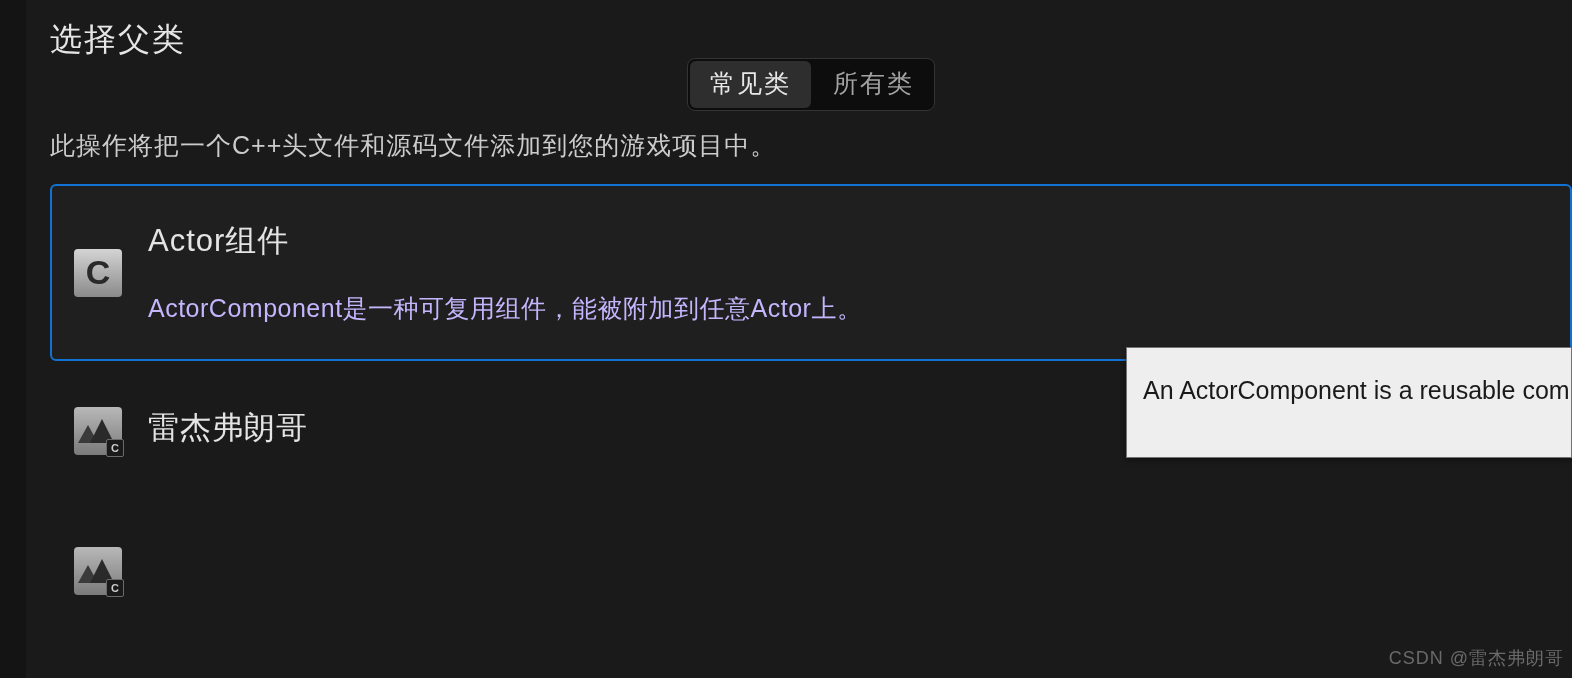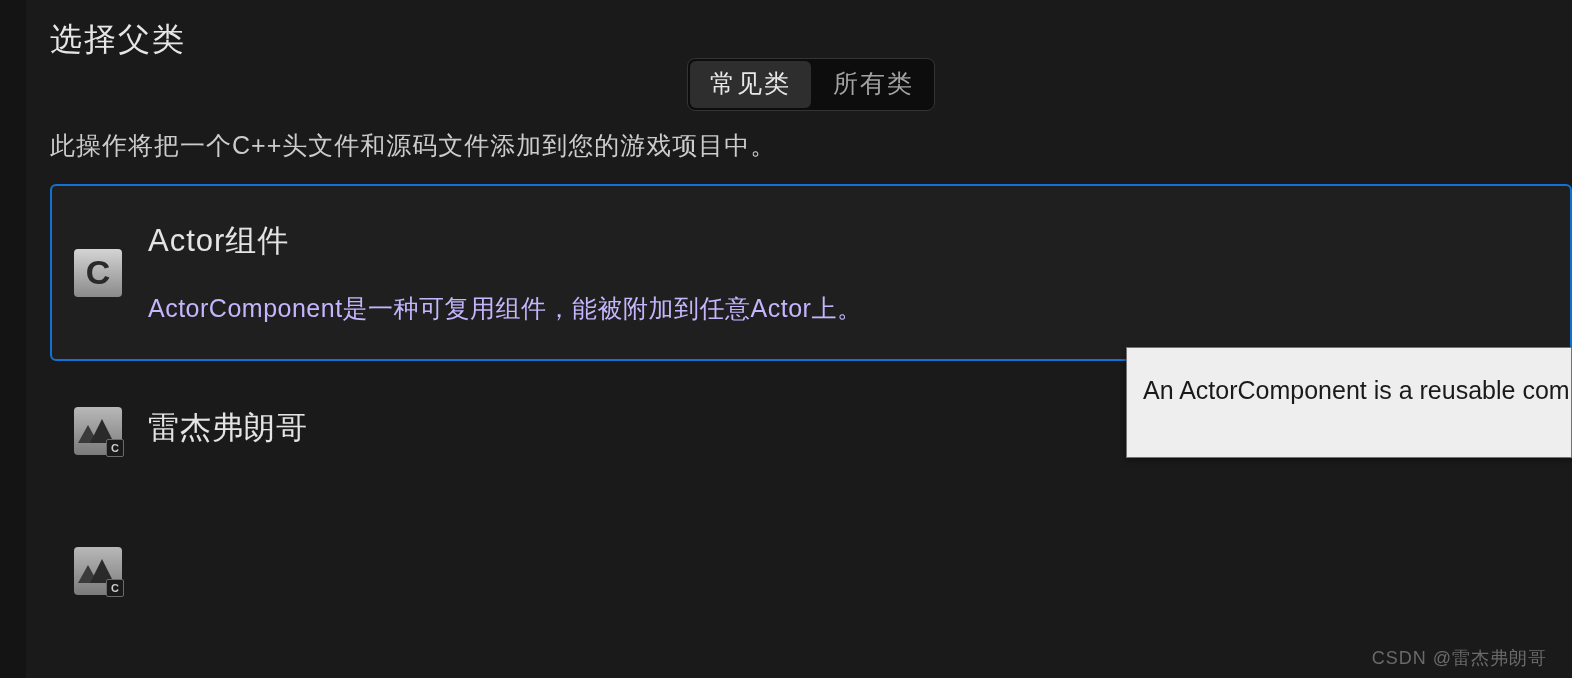--- a/index.html
+++ b/index.html
@@ -164,21 +164,21 @@
       color: #1a1a1a;
       font-size: 25px;
       padding: 28px 16px 52px 16px;
       border: 1px solid #737373;
       white-space: nowrap;
       overflow: hidden;
       box-shadow: 0 2px 6px rgba(0,0,0,0.4);
     }
     .watermark {
       position: absolute;
-      right: 25px;
+      right: 8px;
       bottom: 8px;
       font-size: 18px;
       color: #6a6a6a;
       letter-spacing: 1px;
     }
   </style>
 </head>
 <body>
 
 <div class="panel">

